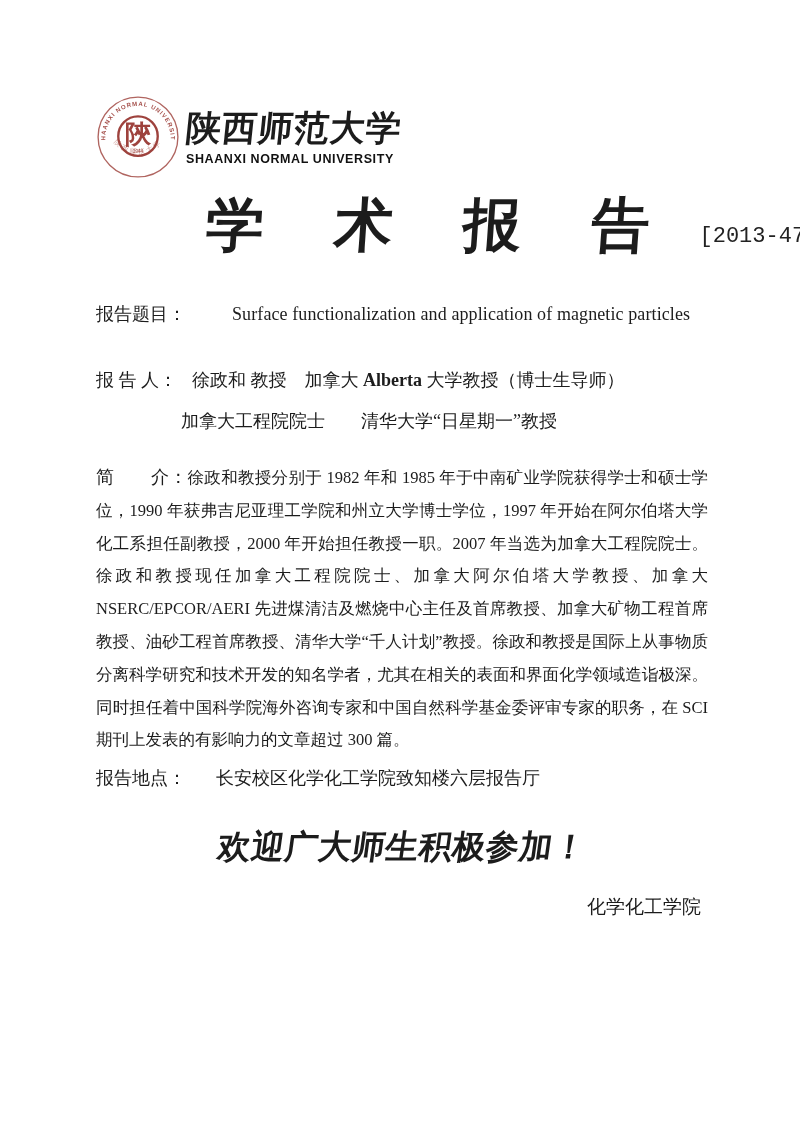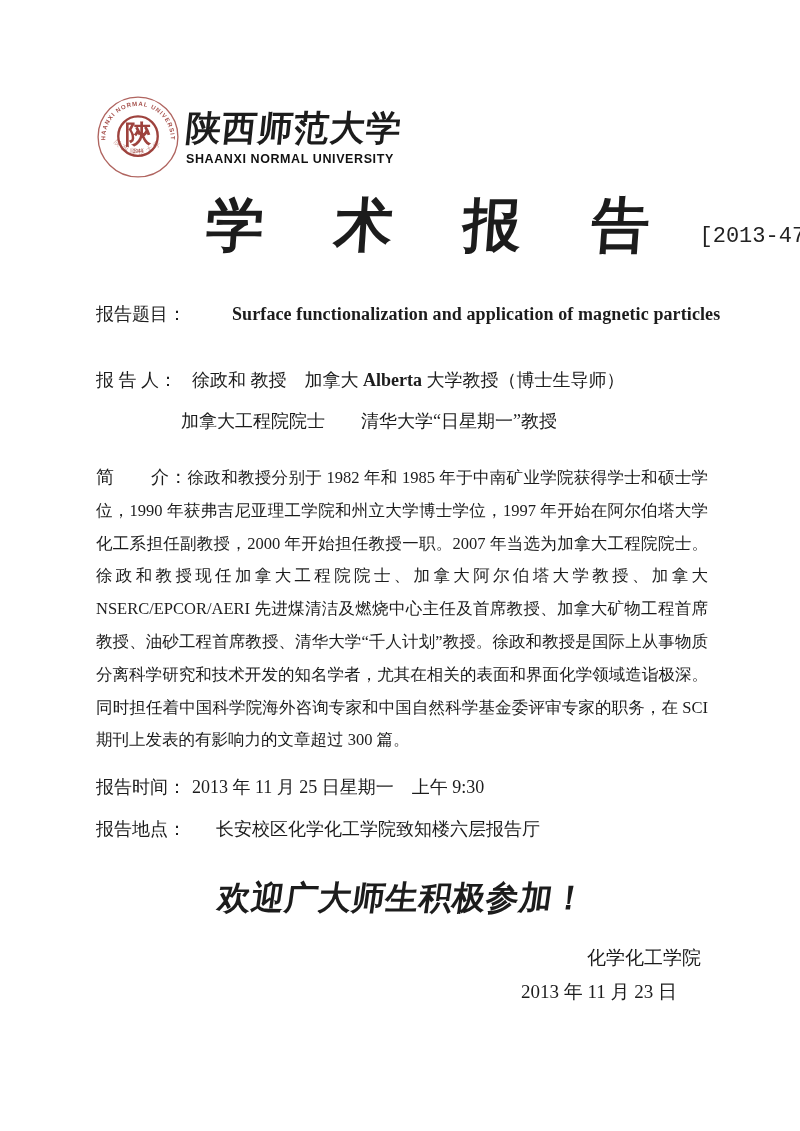--- a/index.html
+++ b/index.html
@@ -45,21 +45,21 @@
     font-family:"Liberation Mono","DejaVu Sans Mono",monospace;
     font-size:22px;color:#222;
     margin-left:22px;margin-bottom:8px;white-space:nowrap;
   }
 
   
   .field-row{display:flex;align-items:baseline;font-size:18px;line-height:26px;}
   .field-label{flex:none;width:96px;font-size:18px;}
   .row-title{margin-top:44px;gap:32px;}
   .title-value{
-    font-weight:bold;font-size:18px;white-space:nowrap;
+    font-weight:normal;font-size:18px;white-space:nowrap;
     padding-left:8px;letter-spacing:0.1px;
   }
   .row-speaker{margin-top:40px;}
   .speaker-line1{padding-left:0;text-align:center;}
   .speaker-line2{margin-left:85px;margin-top:15px;font-size:18px;line-height:26px;}
 
   
   .bio{
     margin-top:27px;
     width:612px;
@@ -127,28 +127,23 @@
   </div>
 
   <div class="field-row row-speaker">
     <span class="field-label pre">报 告 人：</span>
     <span class="speaker-line1 pre"><span class="pre">徐政和 教授　加拿大 </span><b>Alberta</b><span class="pre"> 大学教授（博士生导师）</span></span>
   </div>
   <div class="speaker-line2 pre">加拿大工程院院士　　清华大学“日星期一”教授</div>
 
   <div class="bio"><span class="bio-label pre">简　　介：</span><span class="pre">徐政和教授分别于 1982 年和 1985 年于中南矿业学院获得学士和硕士学位，1990 年获弗吉尼亚理工学院和州立大学博士学位，1997 年开始在阿尔伯塔大学化工系担任副教授，2000 年开始担任教授一职。2007 年当选为加拿大工程院院士。徐政和教授现任加拿大工程院院士、加拿大阿尔伯塔大学教授、加拿大 NSERC/EPCOR/AERI 先进煤清洁及燃烧中心主任及首席教授、加拿大矿物工程首席教授、油砂工程首席教授、清华大学“千人计划”教授。徐政和教授是国际上从事物质分离科学研究和技术开发的知名学者，尤其在相关的表面和界面化学领域造诣极深。同时担任着中国科学院海外咨询专家和中国自然科学基金委评审专家的职务，在 SCI 期刊上发表的有影响力的文章超过 300 篇。</span></div>
 
-  <div class="field-row row-time">
-    <span class="field-label pre">报告时间：</span>
-    <span class="pre">2013 年 11 月 25 日星期一　上午 9:30</span>
-  </div>
 
   <div class="field-row row-loc">
     <span class="field-label pre">报告地点：</span>
     <span class="pre">长安校区化学化工学院致知楼六层报告厅</span>
   </div>
 
   <div class="welcome">欢迎广大师生积极参加！</div>
 
   <div class="sig-org pre">化学化工学院</div>
-  <div class="sig-date pre">2013 年 11 月 23 日</div>
 
 </div>
 
 </body></html>

